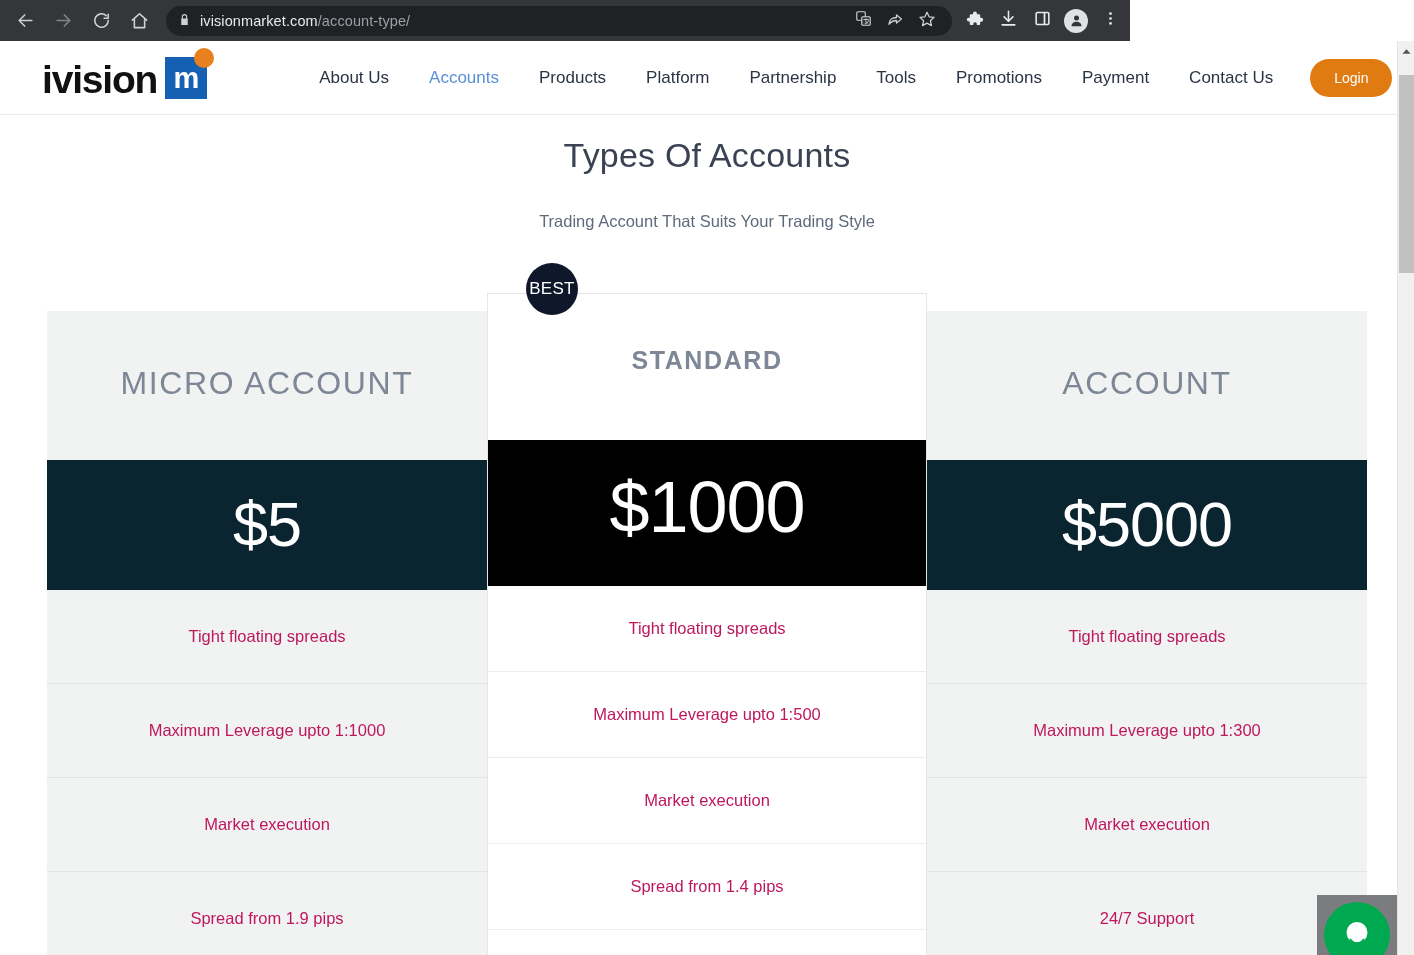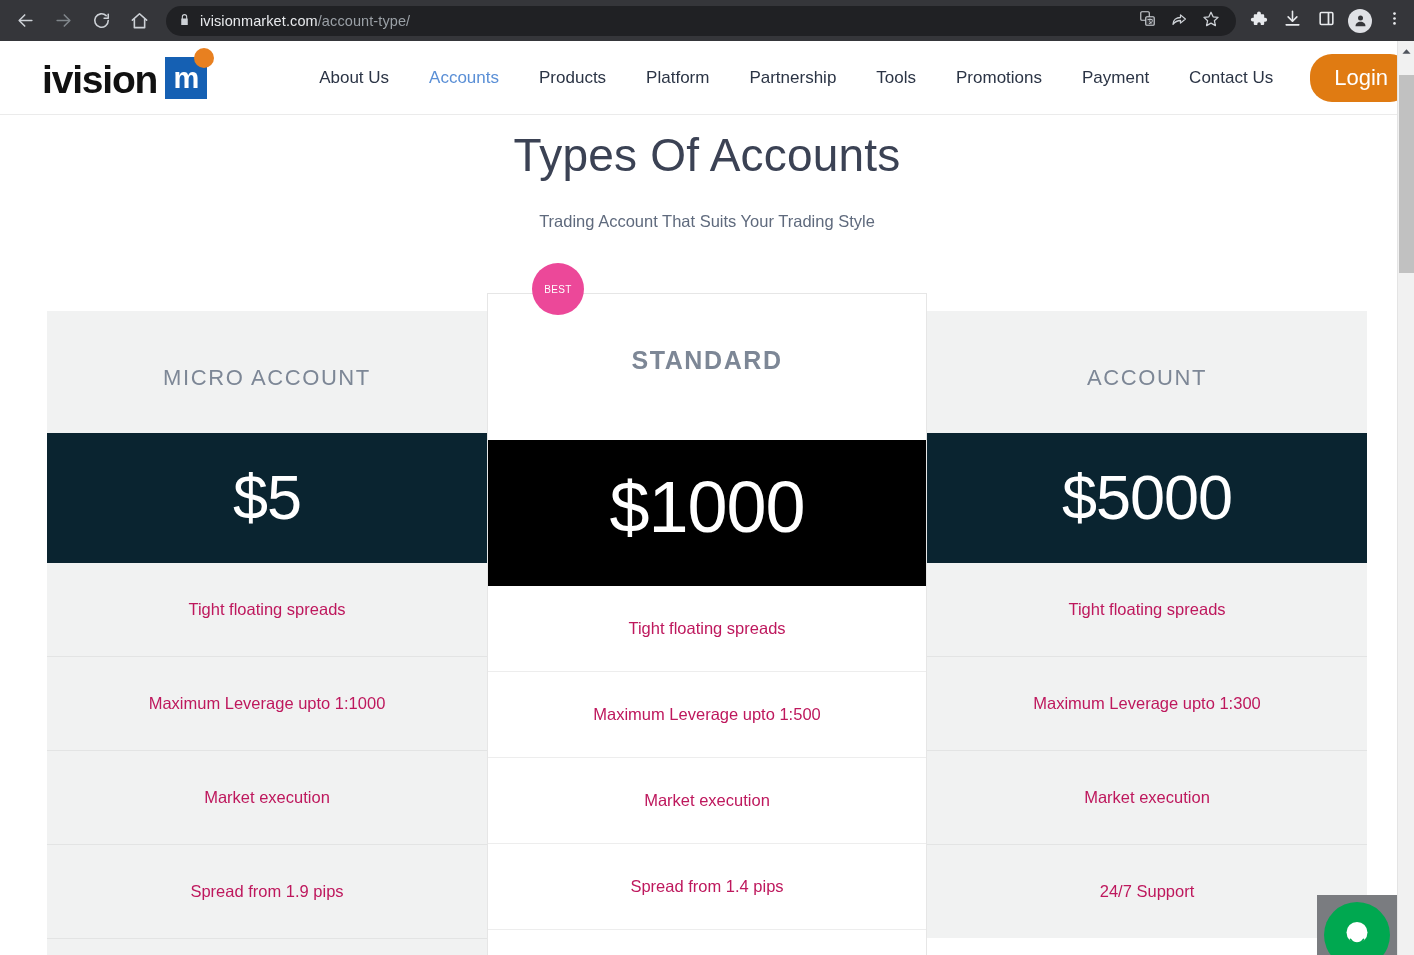--- a/index.html
+++ b/index.html
@@ -6,21 +6,21 @@
   html, body {
     width: 1414px; height: 955px;
     overflow: hidden;
     font-family: "Liberation Sans", sans-serif;
     background: #ffffff;
   }
 
   
   .browser-bar {
     position: absolute; top: 0; left: 0;
-    width: 1414px; height: 41px;
+    width: 1130px; height: 41px;
     background: #35363a;
     display: flex; align-items: center;
   }
   .nav-btns { display: flex; align-items: center; gap: 4px; padding-left: 8px; }
   .nav-btn {
     width: 34px; height: 34px;
     display: flex; align-items: center; justify-content: center;
     border-radius: 50%;
   }
   .nav-btn svg { display: block; }
@@ -116,32 +116,32 @@
     text-decoration: none;
     padding: 0 15px;
     white-space: nowrap;
   }
   .nav a.active { color: #5a8fd6; }
 
   .login-btn {
     margin-left: 22px;
     background: #e07b12;
     color: #ffffff;
-    font-size: 22px;
+    font-size: 14px;
     border: none;
     border-radius: 22px;
     padding: 11px 24px;
     cursor: pointer;
     font-family: "Liberation Sans", sans-serif;
   }
 
   
   .hero { text-align: center; padding-top: 9px; }
   .hero h1 {
-    font-size: 46px;
+    font-size: 34px;
     font-weight: 400;
     color: #3b4254;
     letter-spacing: 0.2px;
     line-height: 62px;
   }
   .hero p {
     font-size: 16.5px;
     color: #5f6a7d;
     margin-top: 26px;
   }
@@ -165,25 +165,25 @@
   .card.featured {
     background: #ffffff;
     border: 1px solid #e6e6e6;
     border-bottom: none;
     z-index: 3;
     box-shadow: 0 0 0 transparent;
   }
 
   .card-title {
     text-align: center;
-    font-size: 22px;
+    font-size: 32px;
     color: #7d8796;
     letter-spacing: 1.6px;
     line-height: 1;
-    padding: 56px 10px 44px;
+    padding: 56px 10px 61px;
   }
   .card.featured .card-title {
     font-size: 25px;
     padding: 54px 10px 67px;
     font-weight: bold;
   }
 
   .price-band {
     background: #0a2430;
     color: #ffffff;
@@ -208,26 +208,26 @@
     border-bottom: 1px solid #e3e4e4;
   }
   .card.featured .feature {
     padding: 33px 16px;
     border-bottom: 1px solid #ededed;
   }
   .card.side .feature:last-of-type { border-bottom: none; }
 
   .best-badge {
     position: absolute;
-    top: -31px; left: 44px;
+    top: -31px; left: 38px;
     width: 52px; height: 52px;
     border-radius: 50%;
-    background: #ec4899;
+    background: #0f172a;
     color: #ffffff;
-    font-size: 10px;
+    font-size: 17px;
     letter-spacing: 0.3px;
     display: flex; align-items: center; justify-content: center;
     z-index: 5;
   }
 
   
   .chat-widget {
     position: absolute;
     right: 17px; bottom: -20px;
     width: 80px; height: 80px;

